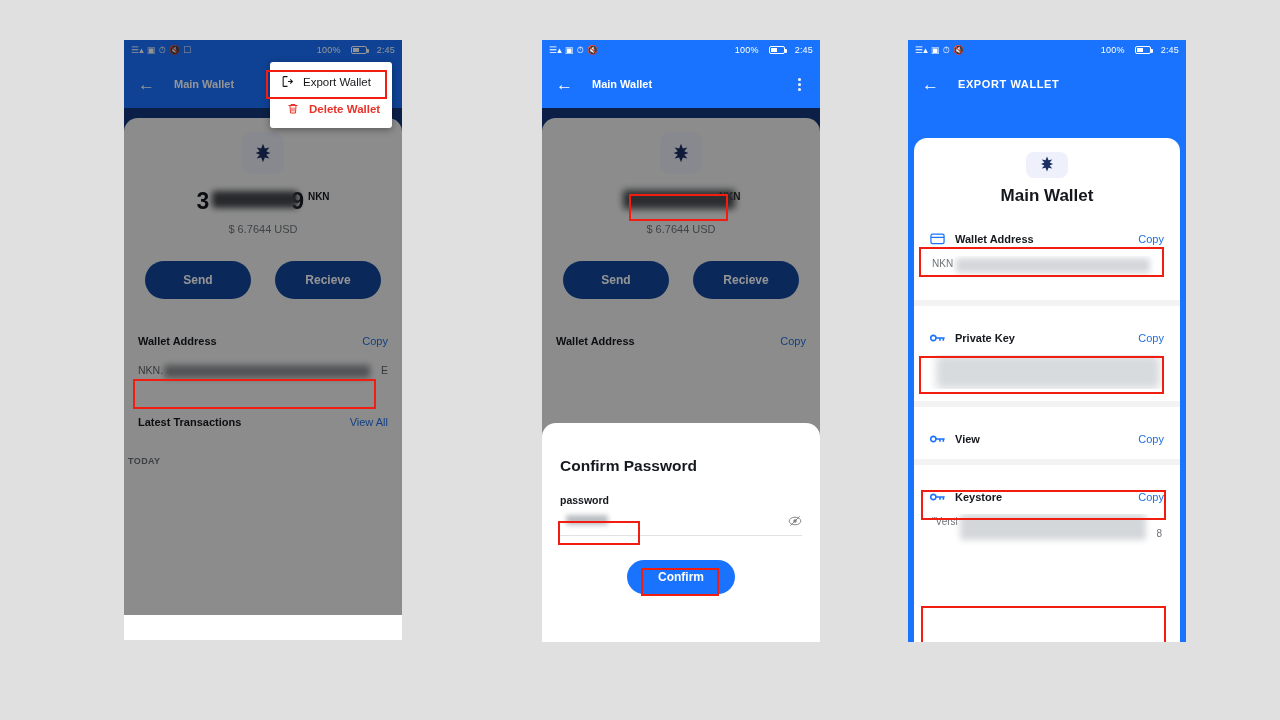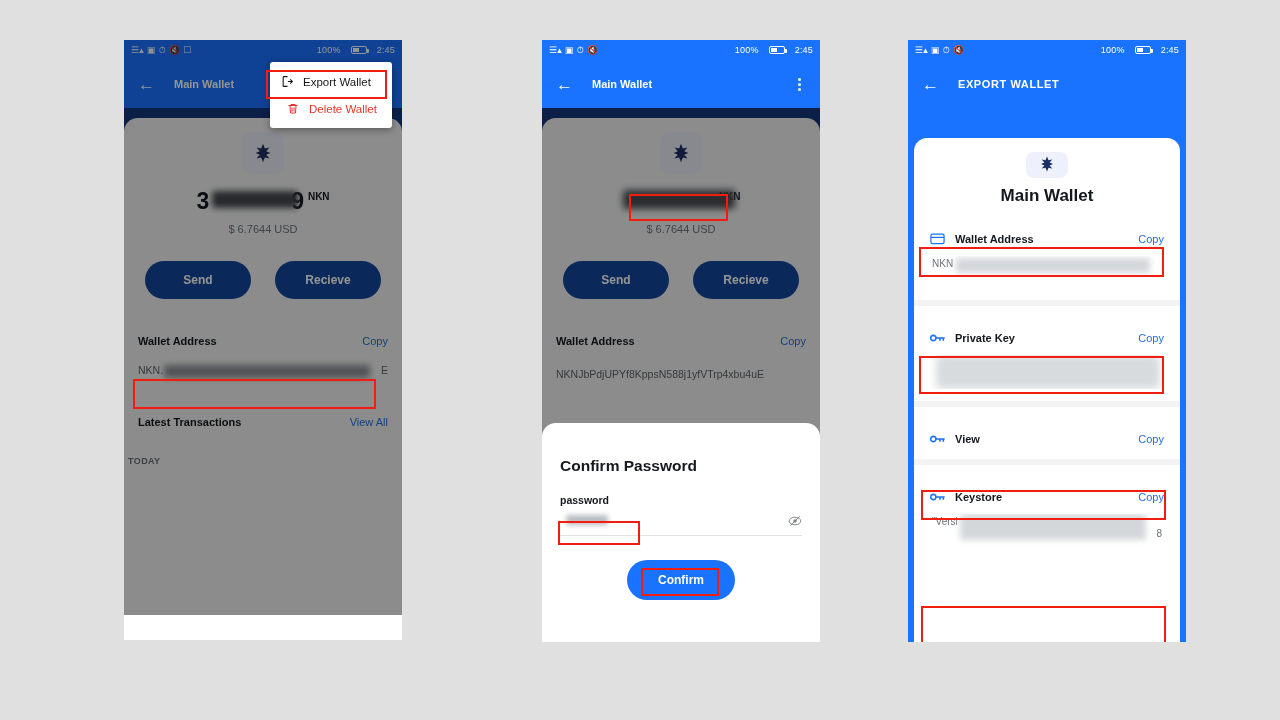--- a/index.html
+++ b/index.html
@@ -140,41 +140,41 @@
     position: absolute; right: 10px; top: 22px;
     width: 122px; background:#fff; border-radius: 3px;
     box-shadow: 0 2px 7px rgba(0,0,0,.35);
     padding: 6px 0; z-index: 9;
   }
   .menu-item {
     height: 27px; display:flex; align-items:center; gap: 9px;
     padding: 0 10px; font-size: 11.5px; cursor: pointer;
   }
   .mi-export { color:#18181b; }
-  .mi-delete { color:#e8332a; font-weight:normal;padding-left:16px; }
+  .mi-delete { color:#e8332a; font-weight:bold;padding-left:16px; }
   .mi-ico { width: 14px; display:flex; align-items:center; justify-content:center;}
 
   
   .bsheet {
     position:absolute; left:0; right:0; bottom:0; height: 219px;
     background:#fff; border-radius: 14px 14px 0 0; z-index: 8;
     padding: 34px 18px 0;
   }
   .bsheet h2 { font-size: 15.5px; color:#15181d; font-weight:bold; }
   .pw-label { font-size: 10.5px; font-weight:bold; color:#15181d; margin-top: 19px; }
   .pw-row { display:flex; align-items:center; margin-top: 6px;
             border-bottom: 1px solid #e2e2e2; padding-bottom: 6px; }
   .pw-field { position:relative; flex:1; height: 17px; }
   .pw-blur { position:absolute; left:6px; top:3px; width:42px; height:10px;
              background:#b9bdc2; filter: blur(2.4px); border-radius:2px; }
   .eye { width: 14px; height: 14px; opacity:.75; }
   .confirm-wrap { display:flex; justify-content:center; margin-top: 24px; }
   .confirm {
     background:#1a73ff; color:#fff; border:none; border-radius:22px;
-    width: 108px; height: 40px; font-size: 12px; font-weight:bold; cursor:pointer;
+    width: 108px; height: 34px; font-size: 12px; font-weight:bold; cursor:pointer;
     font-family:"Liberation Sans", sans-serif;
   }
 
   
   .export-bg { background: #1a73ff; height: 554px; position:relative; }
   .export-card {
     position:absolute; left: 6px; right: 6px; top: 30px; bottom: 0;
     background:#fff; border-radius: 13px 13px 0 0; overflow:hidden;
   }
   .ex-badge {
@@ -349,21 +349,20 @@
 
           <div class="btn-row">
             <button class="pill">Send</button>
             <button class="pill">Recieve</button>
           </div>
 
           <div class="addr-head">
             <span class="addr-label">Wallet Address</span>
             <span class="copy-link">Copy</span>
           </div>
-          <div class="addr-value">NKNJbPdjUPYf8KppsN588j1yfVTrp4xbu4uE</div>
         </div>
       </div>
     </div>
 
     <div class="bsheet">
       <h2>Confirm Password</h2>
       <div class="pw-label">password</div>
       <div class="pw-row">
         <span class="pw-field">
           <span class="pw-blur"></span>

